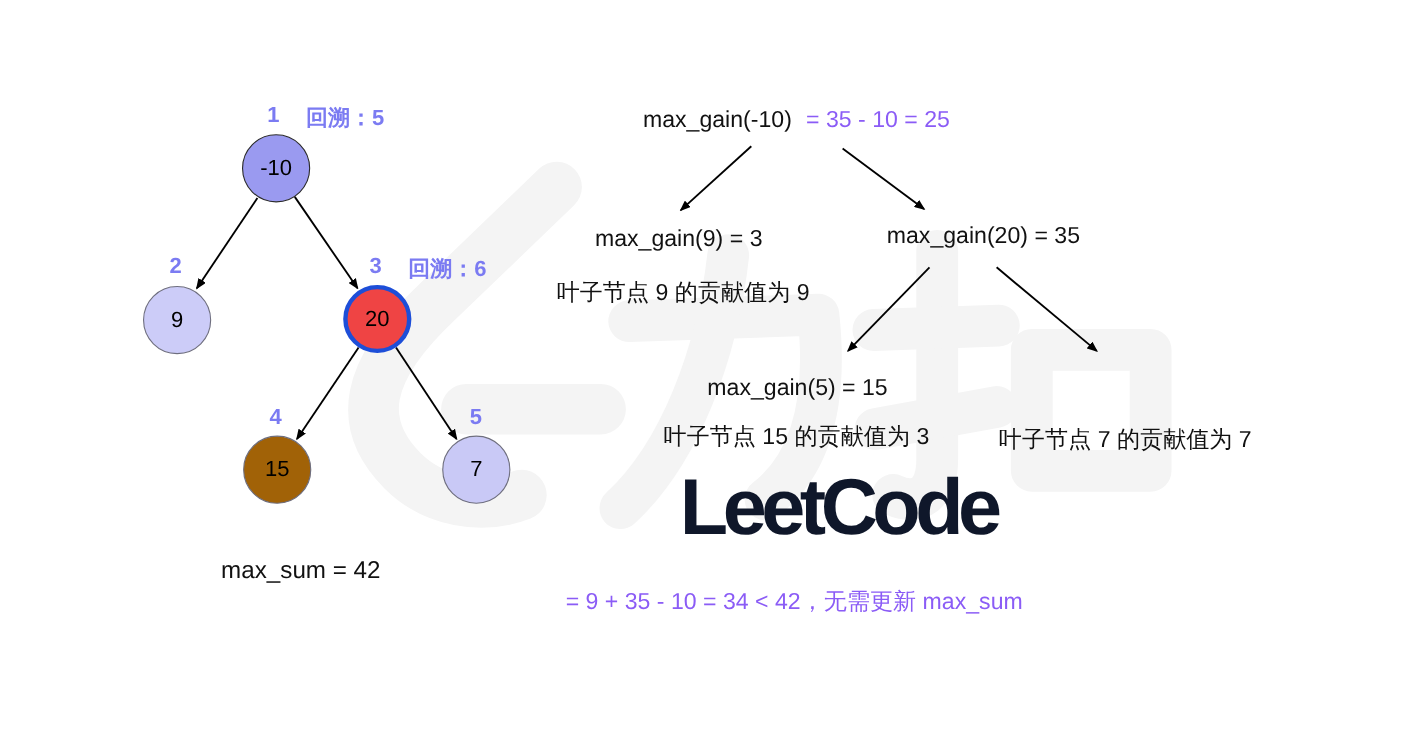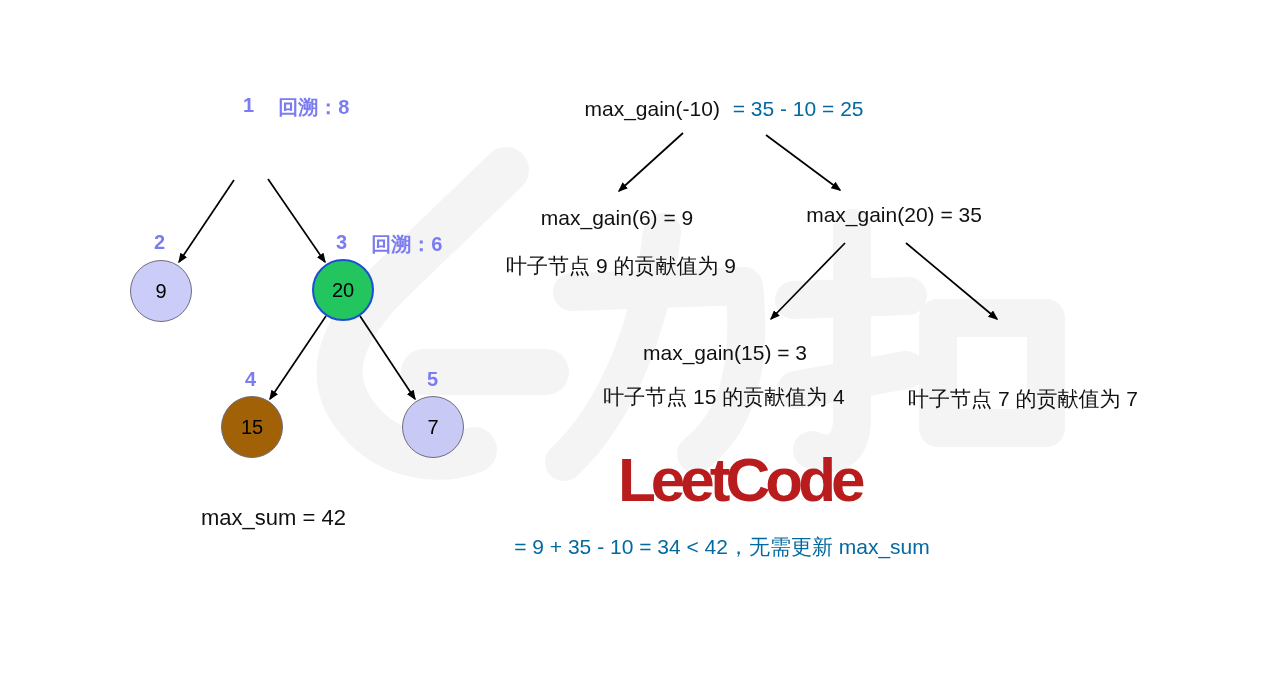--- a/index.html
+++ b/index.html
@@ -3,47 +3,47 @@
 <meta charset="utf-8">
 <style>
   html,body{margin:0;padding:0;background:#ffffff;}
   .canvas{
     position:relative;width:1280px;height:680px;background:#ffffff;overflow:hidden;
     font-family:"Liberation Sans","DejaVu Sans",sans-serif;color:#111;
   }
   .layer{position:absolute;left:0;top:0;width:1280px;height:680px;}
   
   .wm-brand{
-    position:absolute;left:618px;top:444px;font-size:62px;letter-spacing:-5px;
-    color:#b91c1c;font-weight:700;white-space:nowrap;user-select:none;
+    position:absolute;left:618px;top:420px;font-size:72px;letter-spacing:-5px;
+    color:#0f172a;font-weight:700;white-space:nowrap;user-select:none;
   }
   
   .node{
     position:absolute;width:62px;height:62px;border-radius:50%;
     display:flex;align-items:center;justify-content:center;
     font-size:20px;color:#000;box-sizing:border-box;z-index:2;
   }
   .n-root {left:220px;top:122px;background:#9a9af0;border:1.6px solid #2a2a2a;}
   .n-l    {left:130px;top:260px;background:#ccccf8;border:1.5px solid #6e6e7e;}
-  .n-r    {left:312px;top:259px;background:#22c55e;border:2px solid #1d4ed8;}
+  .n-r    {left:312px;top:259px;background:#ef4444;border:4px solid #1d4ed8;}
   .n-rl   {left:221px;top:396px;background:#a16207;border:1.5px solid #6e6e7e;}
   .n-rr   {left:402px;top:396px;background:#c9c9f6;border:1.5px solid #6e6e7e;}
   
   .order-label{
     position:absolute;display:flex;gap:24px;color:#7b7bf2;font-size:20px;
     font-weight:600;white-space:nowrap;z-index:2;
   }
   .ol-1{left:243px;top:94px;}
   .ol-2{left:154px;top:231px;}
   .ol-3{left:336px;top:231px;}
   .ol-4{left:245px;top:368px;}
   .ol-5{left:427px;top:368px;}
   
   .tx{position:absolute;white-space:nowrap;font-size:21px;z-index:2;transform:translateX(-50%);}
-  .tx .red, .tx.red{color:#0369a1;}
+  .tx .red, .tx.red{color:#8b5cf6;}
   .t-root{left:724px;top:97px;}
   .t-f9  {left:617px;top:206px;}
   .t-n9  {left:621px;top:252px;}
   .t-f20 {left:894px;top:203px;}
   .t-f15 {left:725px;top:341px;}
   .t-n15 {left:724px;top:383px;}
   .t-f7  {left:1022px;top:343px;}
   .t-n7  {left:1023px;top:385px;}
   .t-red1{left:722px;top:494px;}
   .t-red2{left:722px;top:533px;}
@@ -83,36 +83,39 @@
       <line x1="268" y1="179" x2="325" y2="262" marker-end="url(#ah)"></line>
       <line x1="326" y1="316" x2="270" y2="399" marker-end="url(#ah)"></line>
       <line x1="360" y1="316" x2="415" y2="399" marker-end="url(#ah)"></line>
       <line x1="683" y1="133" x2="619" y2="191" marker-end="url(#ah)"></line>
       <line x1="766" y1="135" x2="840" y2="190" marker-end="url(#ah)"></line>
       <line x1="845" y1="243" x2="771" y2="319" marker-end="url(#ah)"></line>
       <line x1="906" y1="243" x2="997" y2="319" marker-end="url(#ah)"></line>
     </g>
   </svg>
 
+  <div class="node n-root">
+      <span>-10</span>
+    </div>
   <div class="node n-l">
       <span>9</span>
     </div>
   <div class="node n-r">
       <span>20</span>
     </div>
   <div class="node n-rl">
       <span>15</span>
     </div>
   <div class="node n-rr">
       <span>7</span>
     </div>
 
   <div class="order-label ol-1">
     <span>1</span>
-    <span>回溯：8</span>
+    <span>回溯：5</span>
   </div>
   <div class="order-label ol-2">
     <span>2</span>
   </div>
   <div class="order-label ol-3">
     <span>3</span>
     <span>回溯：6</span>
   </div>
   <div class="order-label ol-4">
     <span>4</span>
@@ -120,22 +123,22 @@
   <div class="order-label ol-5">
     <span>5</span>
   </div>
 
   <div class="tx t-maxsum">max_sum = 42</div>
 
   <div class="tx t-root">
     <span>max_gain(-10)</span>
     <span class="red" style="margin-left:7px;">= 35 - 10 = 25</span>
   </div>
-  <div class="tx t-f9">max_gain(6) = 9</div>
+  <div class="tx t-f9">max_gain(9) = 3</div>
   <div class="tx t-n9">叶子节点 9 的贡献值为 9</div>
   <div class="tx t-f20">max_gain(20) = 35</div>
-  <div class="tx t-f15">max_gain(15) = 3</div>
-  <div class="tx t-n15">叶子节点 15 的贡献值为 4</div>
+  <div class="tx t-f15">max_gain(5) = 15</div>
+  <div class="tx t-n15">叶子节点 15 的贡献值为 3</div>
   <div class="tx t-n7">叶子节点 7 的贡献值为 7</div>
 
   <div class="tx red t-red2">= 9 + 35 - 10 = 34 &lt; 42，无需更新 max_sum</div>
 
 </div>
 
 </body></html>

